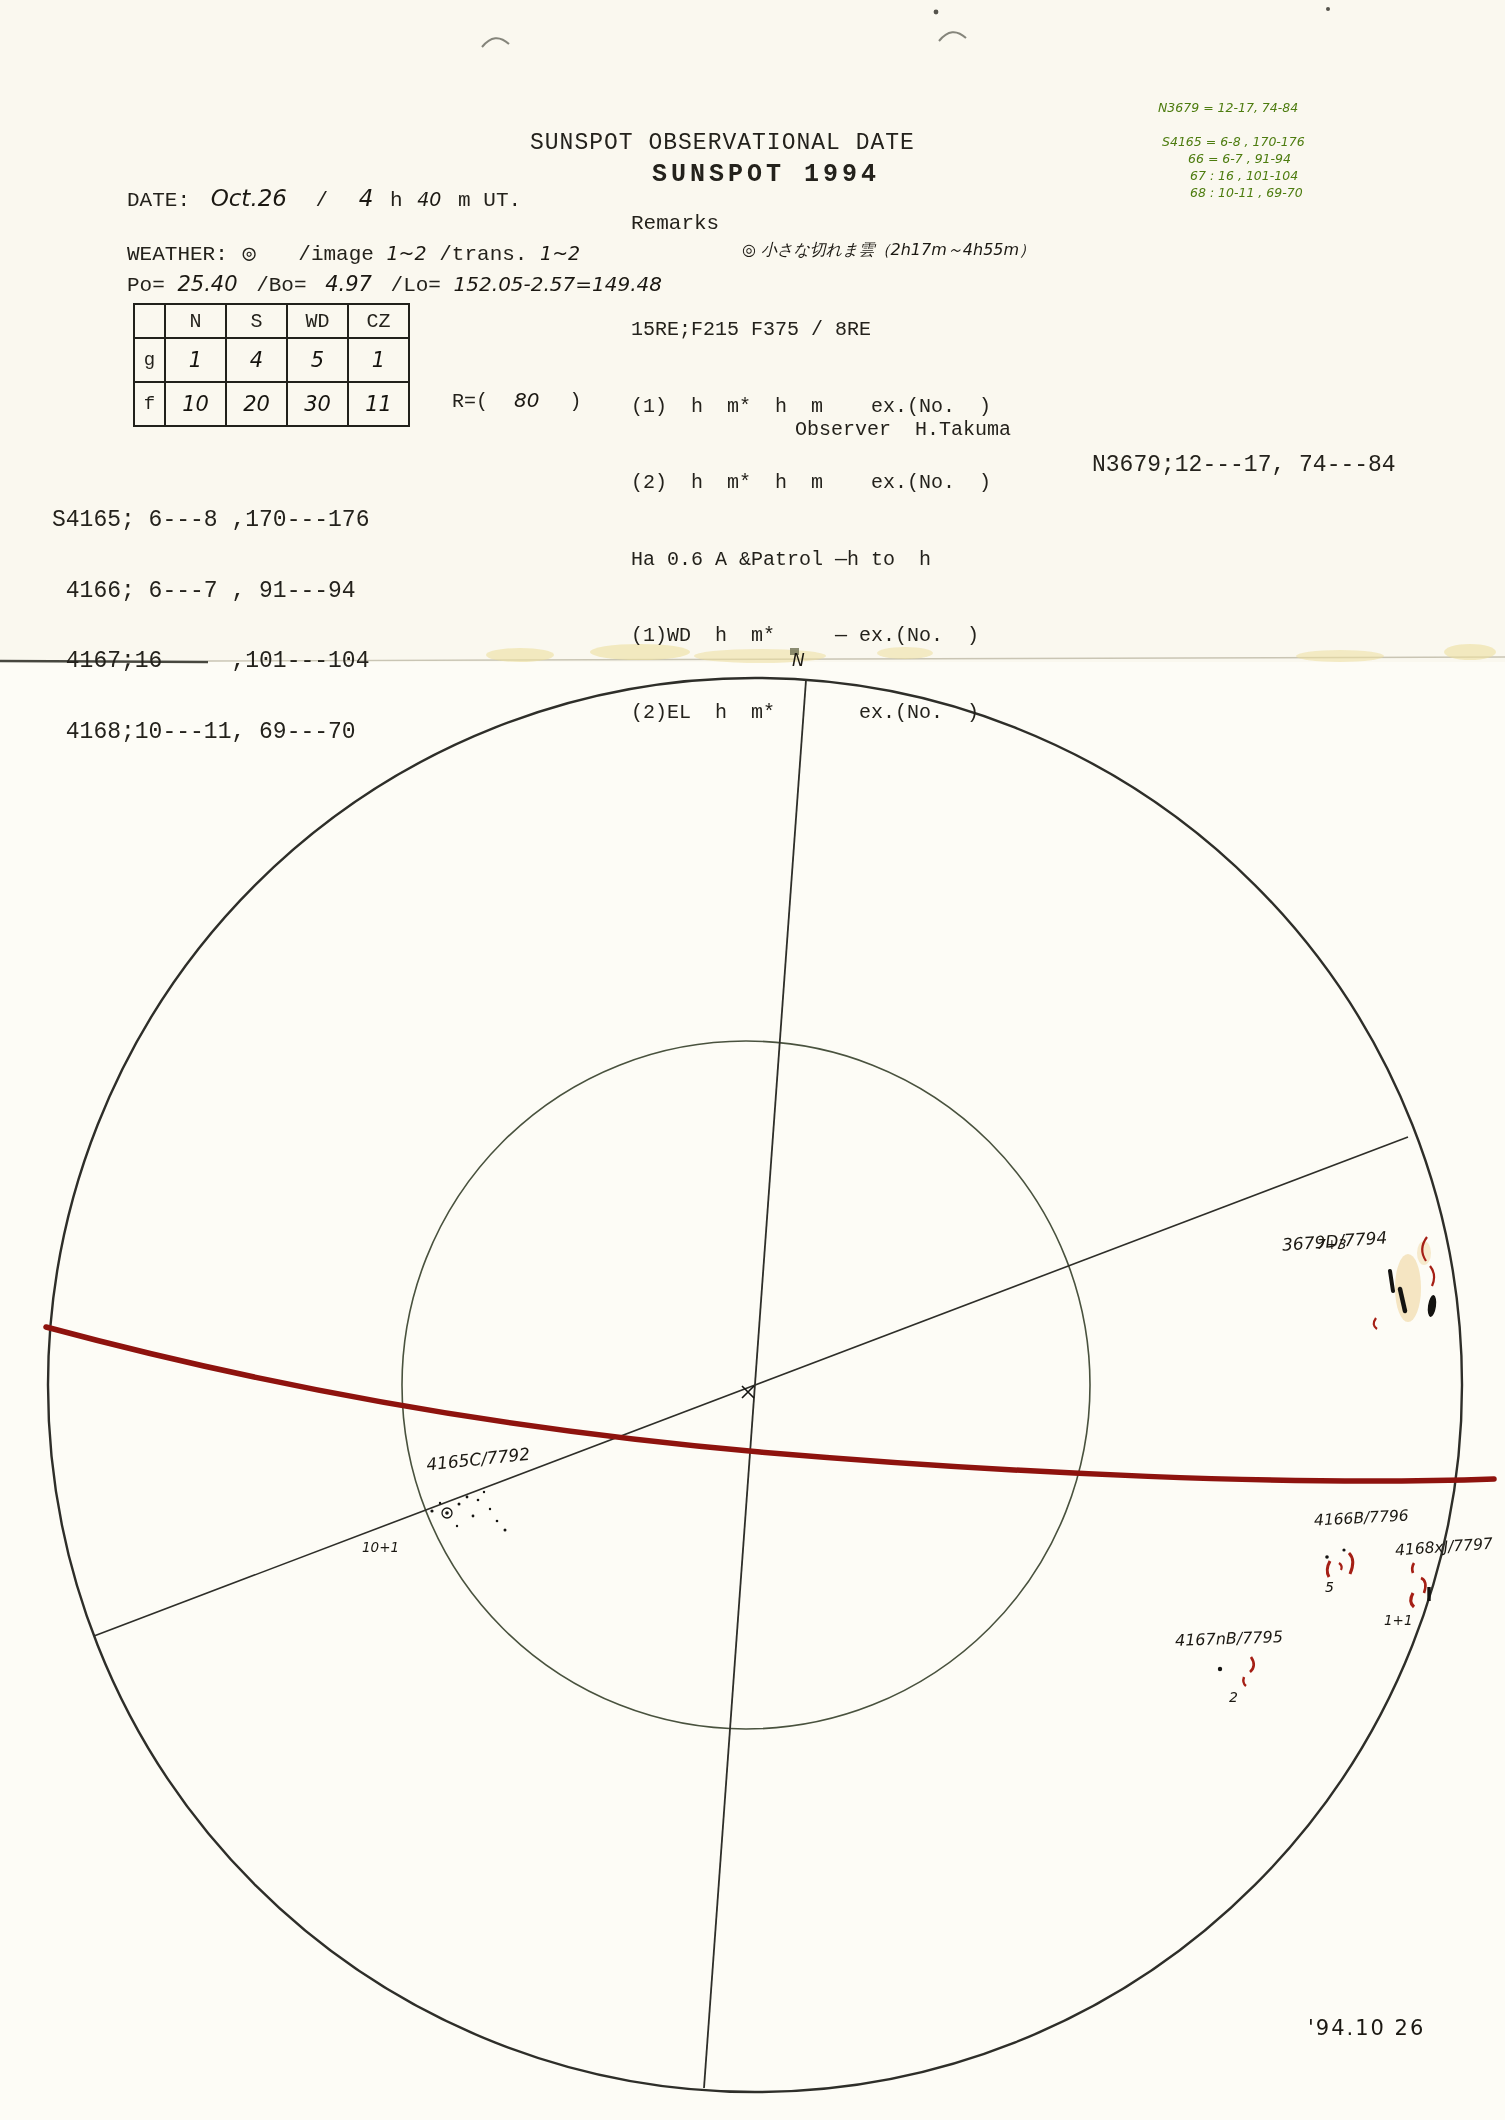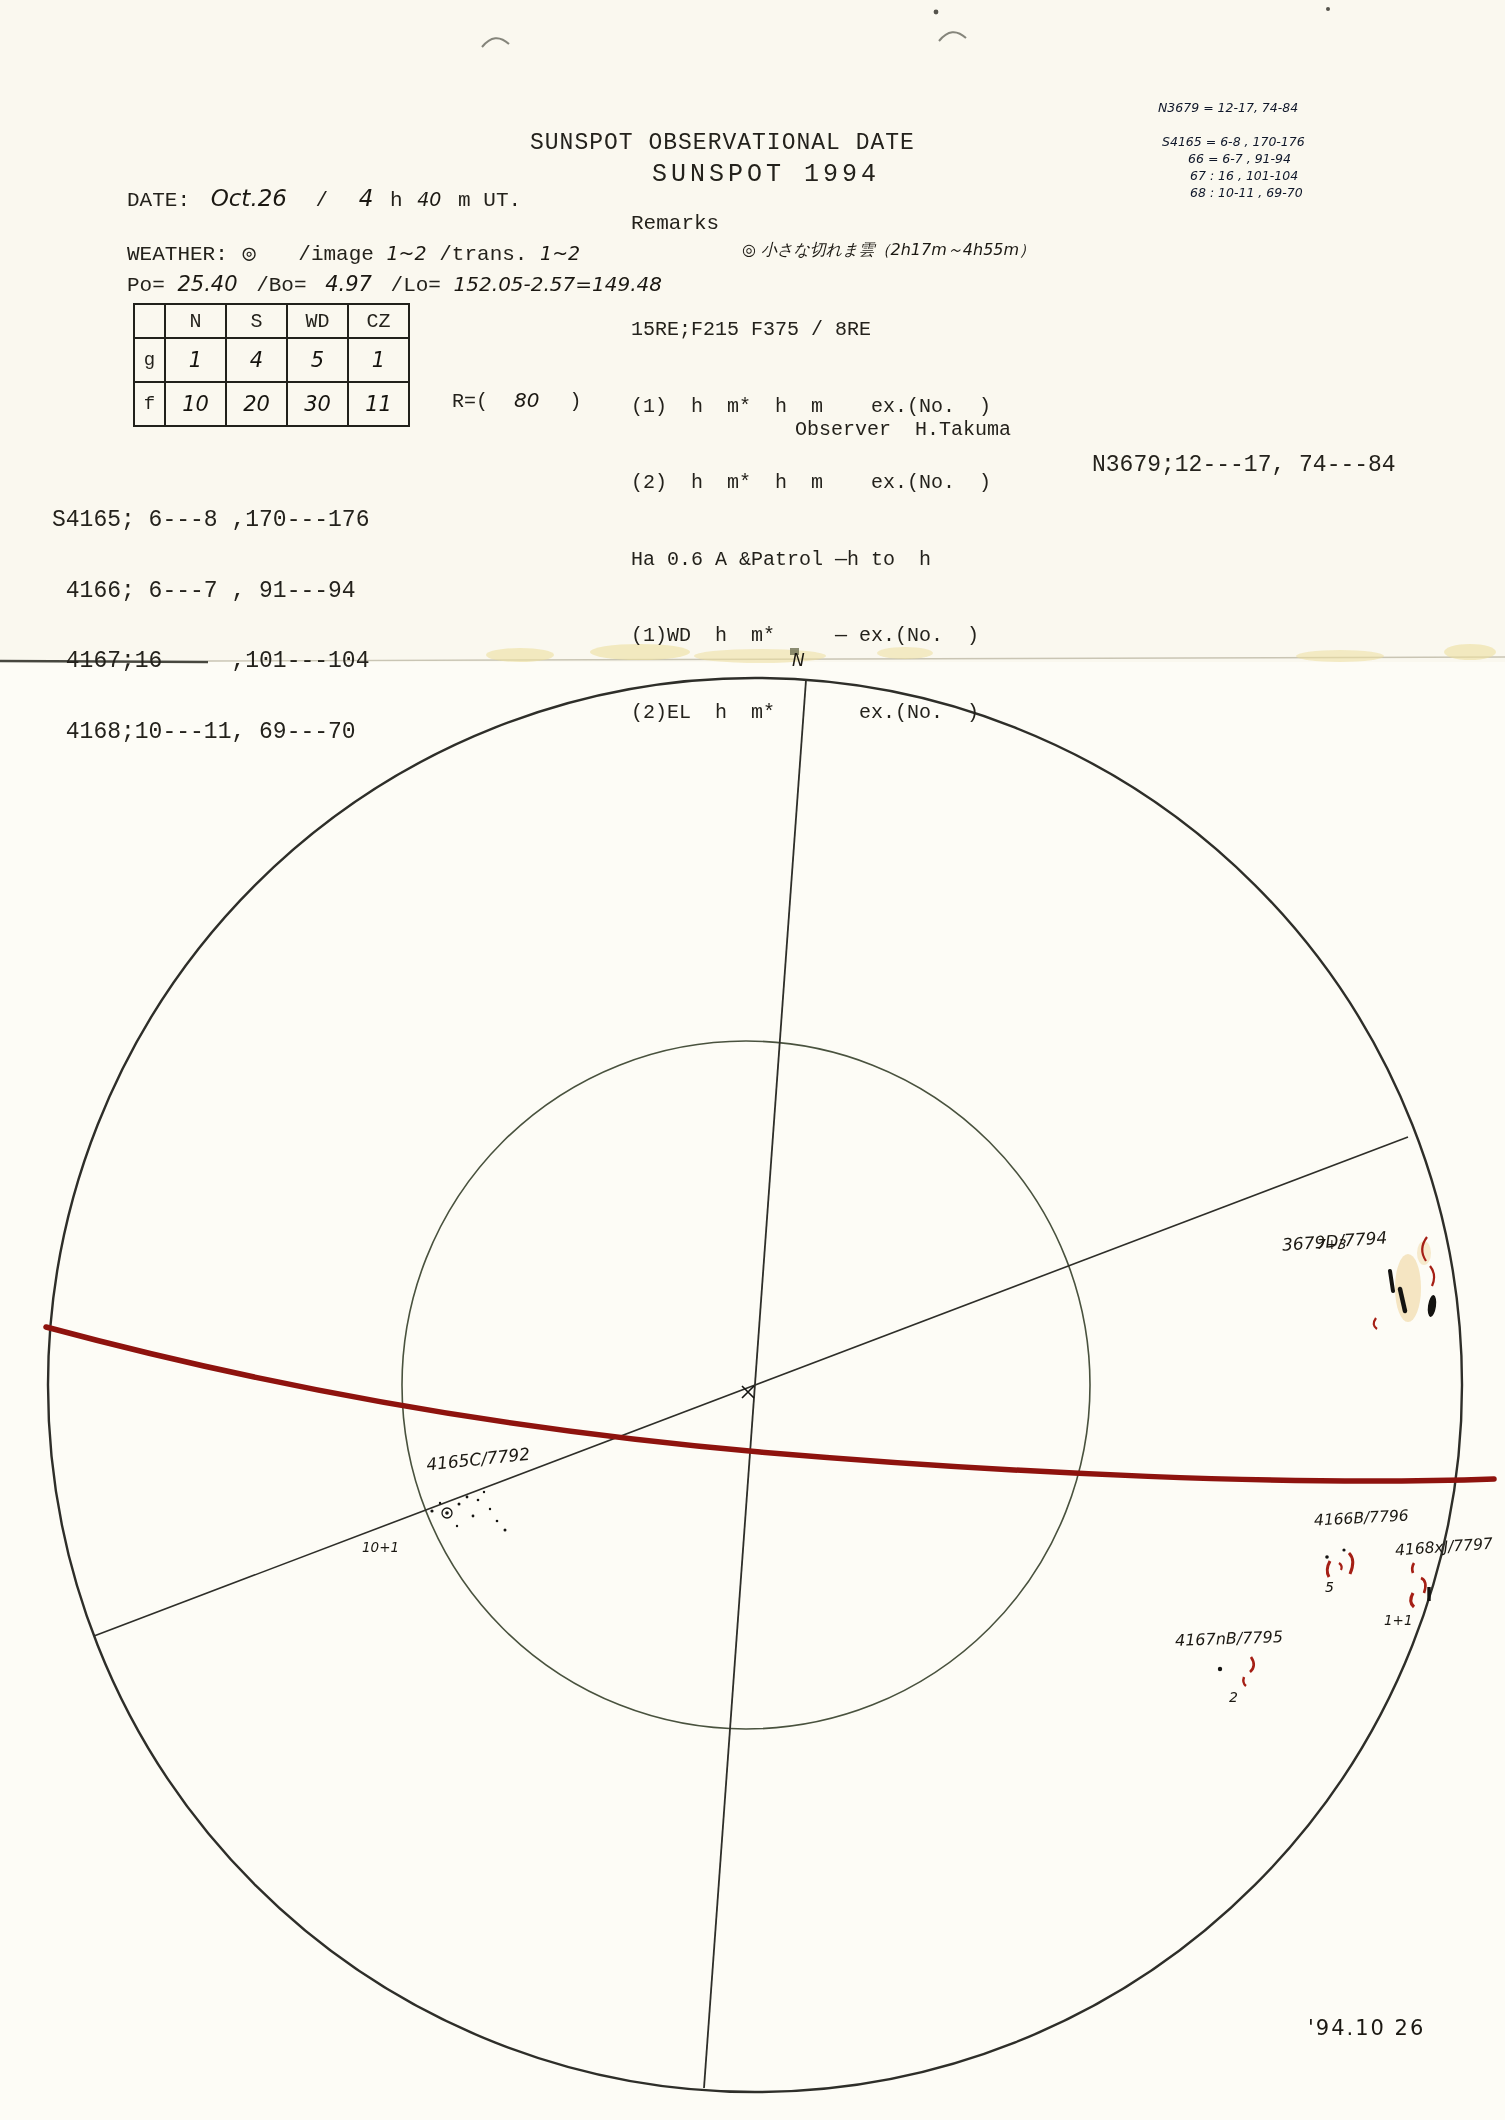--- a/index.html
+++ b/index.html
@@ -95,21 +95,21 @@
     </g>
 
     <g>
       <circle cx="1220" cy="1669" r="2.2" fill="#141311"></circle>
       <path d="M1251 1657 q6 9 -1 15" stroke="#a51f15" stroke-width="2.6" fill="none"></path>
       <path d="M1244 1677 q-2 6 2 9" stroke="#a51f15" stroke-width="2.4" fill="none"></path>
     </g>
   </svg>
 
   <div class="abs typed" style="left:530px;top:130px;font-size:23px;letter-spacing:1px;">SUNSPOT OBSERVATIONAL DATE</div>
-  <div class="abs typed" style="left:652px;top:160px;font-size:25px;font-weight:normal;letter-spacing:4px;">SUNSPOT  1994</div>
+  <div class="abs typed" style="left:652px;top:160px;font-size:25px;font-weight:bold;letter-spacing:4px;">SUNSPOT  1994</div>
 
   <div class="abs" style="left:127px;top:185px;font-size:21px;">
     <span class="typed">DATE:</span>
     <span class="hw" style="font-size:23px;margin-left:8px;">Oct.26</span>
     <span class="typed" style="margin-left:16px;">/</span>
     <span class="hw" style="font-size:23px;margin-left:18px;">4</span>
     <span class="typed" style="margin-left:4px;">h</span>
     <span class="hw" style="font-size:19px;margin-left:2px;">40</span>
     <span class="typed" style="margin-left:4px;">m UT.</span>
   </div>
@@ -169,21 +169,21 @@
   <div class="abs typed pre" style="left:631px;top:266px;font-size:20px;line-height:25.5px;">
     <div>15RE;F215 F375 / 8RE</div>
     <div>(1)  h  m*  h  m    ex.(No.  )</div>
     <div>(2)  h  m*  h  m    ex.(No.  )</div>
     <div>Ha 0.6 A &amp;Patrol —h to  h</div>
     <div>(1)WD  h  m*     — ex.(No.  )</div>
     <div>(2)EL  h  m*       ex.(No.  )</div>
   </div>
   <div class="abs typed pre" style="left:795px;top:418px;font-size:20px;">Observer  H.Takuma</div>
 
-  <div class="abs hw" style="left:1150px;top:100px;width:280px;color:#0f172a;font-style:italic;">
+  <div class="abs hw" style="left:1150px;top:100px;width:280px;color:#4d7c0f;font-style:italic;">
     <div class="noteline" style="margin-left:8px;">N3679 = 12-17, 74-84</div>
     <div class="noteline" style="margin-left:12px;margin-top:19px;">S4165 = 6-8 , 170-176</div>
     <div class="noteline" style="margin-left:38px;margin-top:2px;">66 = 6-7 ,  91-94</div>
     <div class="noteline" style="margin-left:40px;margin-top:2px;">67 : 16  , 101-104</div>
     <div class="noteline" style="margin-left:40px;margin-top:2px;">68 : 10-11 , 69-70</div>
   </div>
 
   <div class="abs typed pre" style="left:52px;top:462px;font-size:23px;line-height:23.5px;">
     <div>S4165; 6---8 ,170---176</div>
     <div> 4166; 6---7 , 91---94</div>

